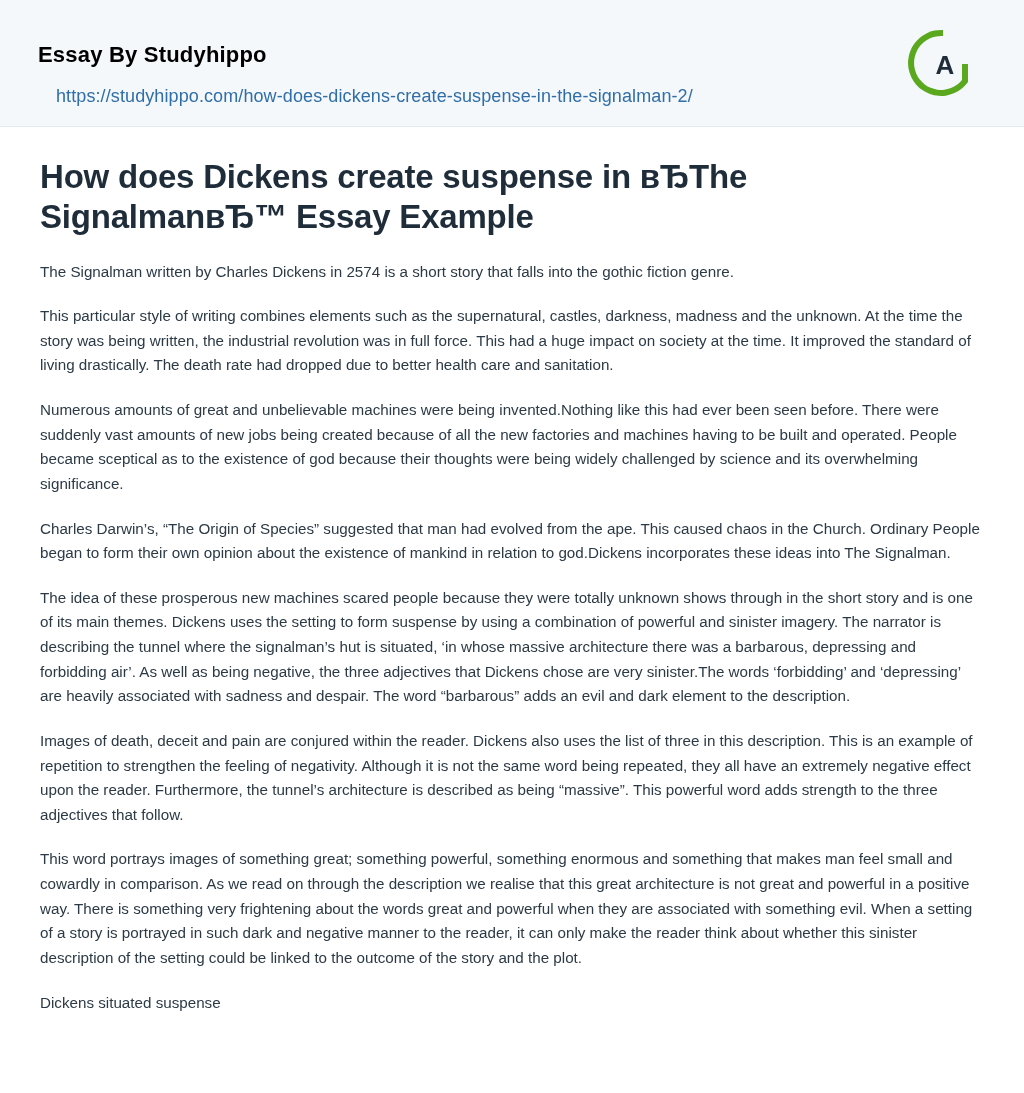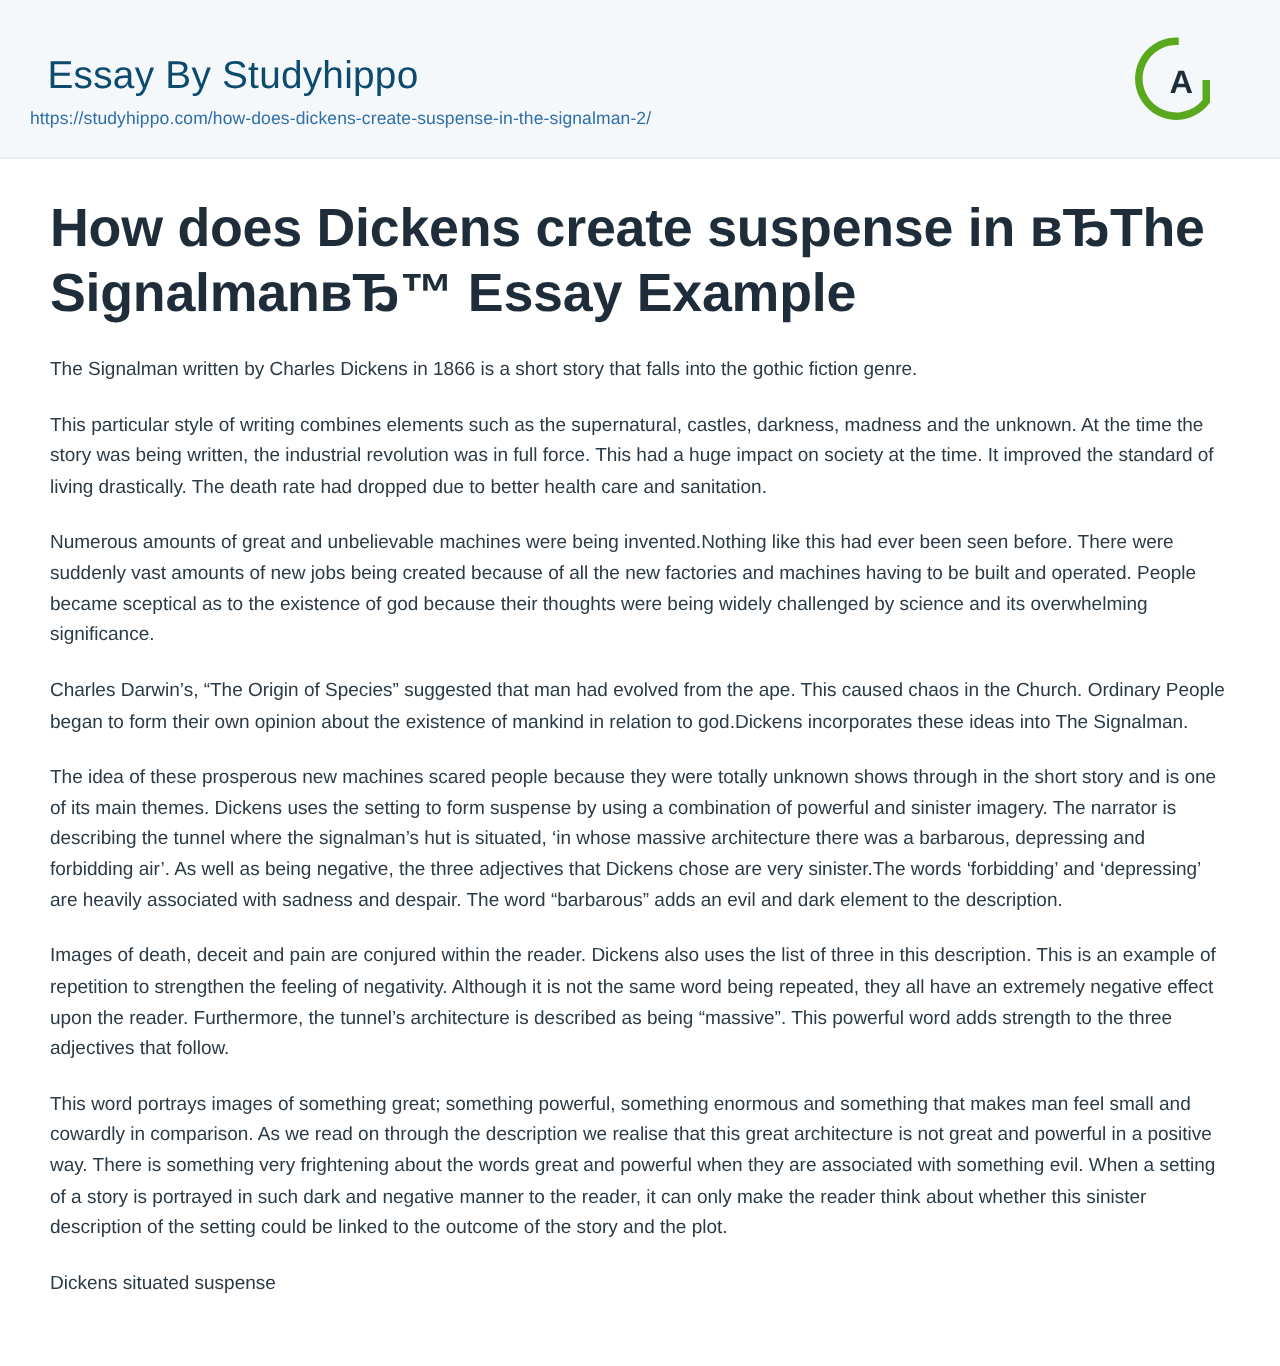--- a/index.html
+++ b/index.html
@@ -23,48 +23,48 @@
     border-bottom: 1px solid #e4eaf0;
     height: 127px;
     box-sizing: border-box;
     position: relative;
     padding: 0 38px;
   }
   .brand {
     position: absolute;
     left: 38px;
     top: 42px;
-    font-size: 31px;
-    font-weight: normal;
-    color: #0c4a6e;
+    font-size: 22px;
+    font-weight: bold;
+    color: #000000;
     letter-spacing: 0.2px;
   }
   .site-url {
     position: absolute;
-    left: 24px;
+    left: 56px;
     top: 86px;
-    font-size: 14px;
+    font-size: 18px;
     color: #2f6ea8;
     letter-spacing: 0.1px;
   }
   .logo {
     position: absolute;
     right: 42px;
     top: 24px;
     width: 78px;
     height: 78px;
   }
   .logo svg { display: block; }
 
   
   .article {
     padding: 30px 40px 40px 40px;
   }
   h1.title {
-    font-size: 43px;
+    font-size: 33px;
     line-height: 1.22;
     font-weight: bold;
     color: #1f2d3a;
     margin: 0 0 22px 0;
     letter-spacing: -0.2px;
   }
   p.para {
     font-size: 15.2px;
     line-height: 1.62;
     color: #2c3a46;
@@ -84,21 +84,21 @@
       <svg viewBox="0 0 78 78" width="78" height="78" aria-hidden="true">
         <path d="M39 6 A33 33 0 1 0 64 58 L64 40 L58 40 L58 56 A27 27 0 1 1 39 12 Z" fill="#5aa81e"></path>
         <text x="41" y="50" font-family="Liberation Sans, sans-serif" font-size="26" font-weight="bold" fill="#1f2d3a" text-anchor="middle">A</text>
       </svg>
     </div>
   </div>
 
   <div class="article">
     <h1 class="title">How does Dickens create suspense in вЂThe SignalmanвЂ™ Essay Example</h1>
 
-    <p class="para">The Signalman written by Charles Dickens in 1866 is a short story that falls into the gothic fiction genre.</p>
+    <p class="para">The Signalman written by Charles Dickens in 2574 is a short story that falls into the gothic fiction genre.</p>
     <p class="para">This particular style of writing combines elements such as the supernatural, castles, darkness, madness and the unknown. At the time the story was being written, the industrial revolution was in full force. This had a huge impact on society at the time. It improved the standard of living drastically. The death rate had dropped due to better health care and sanitation.</p>
     <p class="para">Numerous amounts of great and unbelievable machines were being invented.Nothing like this had ever been seen before. There were suddenly vast amounts of new jobs being created because of all the new factories and machines having to be built and operated. People became sceptical as to the existence of god because their thoughts were being widely challenged by science and its overwhelming significance.</p>
     <p class="para">Charles Darwin’s, “The Origin of Species” suggested that man had evolved from the ape. This caused chaos in the Church. Ordinary People began to form their own opinion about the existence of mankind in relation to god.Dickens incorporates these ideas into The Signalman.</p>
     <p class="para">The idea of these prosperous new machines scared people because they were totally unknown shows through in the short story and is one of its main themes. Dickens uses the setting to form suspense by using a combination of powerful and sinister imagery. The narrator is describing the tunnel where the signalman’s hut is situated, ‘in whose massive architecture there was a barbarous, depressing and forbidding air’. As well as being negative, the three adjectives that Dickens chose are very sinister.The words ‘forbidding’ and ‘depressing’ are heavily associated with sadness and despair. The word “barbarous” adds an evil and dark element to the description.</p>
     <p class="para">Images of death, deceit and pain are conjured within the reader. Dickens also uses the list of three in this description. This is an example of repetition to strengthen the feeling of negativity. Although it is not the same word being repeated, they all have an extremely negative effect upon the reader. Furthermore, the tunnel’s architecture is described as being “massive”. This powerful word adds strength to the three adjectives that follow.</p>
     <p class="para">This word portrays images of something great; something powerful, something enormous and something that makes man feel small and cowardly in comparison. As we read on through the description we realise that this great architecture is not great and powerful in a positive way. There is something very frightening about the words great and powerful when they are associated with something evil. When a setting of a story is portrayed in such dark and negative manner to the reader, it can only make the reader think about whether this sinister description of the setting could be linked to the outcome of the story and the plot.</p>
     <p class="para">Dickens situated suspense</p>
   </div>
 
 </div>

